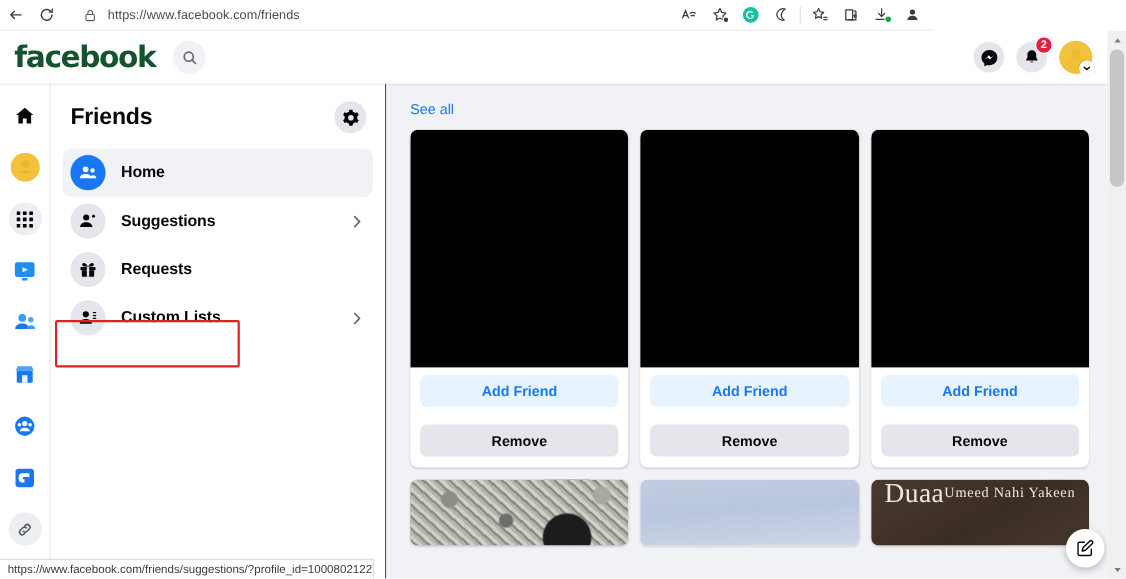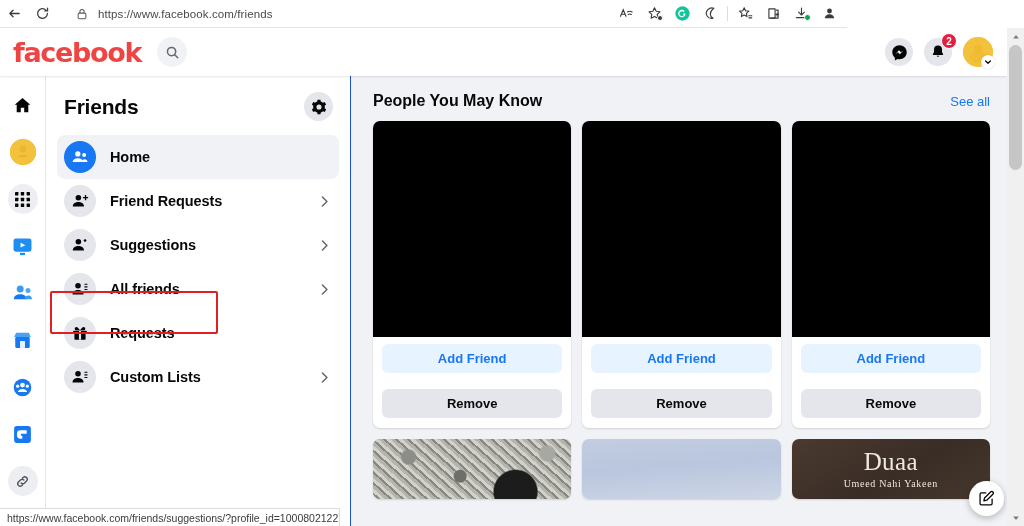--- a/index.html
+++ b/index.html
@@ -66,21 +66,21 @@
     position: absolute; top: 28px; left: 0;
     width: 1007px; height: 48px;
     background: #ffffff;
     display: flex; align-items: center;
     box-shadow: 0 1px 2px rgba(0,0,0,.10);
     z-index: 6;
   }
   .fb-logo {
     margin-left: 13px;
     font-size: 27px; font-weight: 700;
-    color: #ef4444; letter-spacing: -1.3px;
+    color: #14532d; letter-spacing: -1.3px;
     font-family: "DejaVu Sans", sans-serif;
   }
   .fb-search {
     width: 30px; height: 30px; border-radius: 50%;
     background: #f0f2f5;
     display: flex; align-items: center; justify-content: center;
     margin-left: 16px; color: #65676b;
   }
   .fb-header-right {
     margin-left: auto; display: flex; align-items: center;
@@ -249,31 +249,31 @@
       radial-gradient(circle at 44% 62%, #6f6f6a 0 5%, transparent 6%),
       radial-gradient(circle at 88% 24%, #a8a8a2 0 4%, transparent 5%),
       repeating-linear-gradient(42deg, #b4b4ae 0 3px, #87877f 3px 5px, #d2d2cb 5px 8px),
       #9b9b94;
   }
   .ph-sky {
     background: linear-gradient(176deg, #c3cde0 0%, #b9c6de 45%, #ced6e6 100%);
   }
   .ph-duaa {
     background: linear-gradient(150deg, #4a3a31 0%, #3a2d25 55%, #46382e 100%);
-    display: flex; flex-direction: column;
-    align-items: center; justify-content: center;
+    display: flex; flex-direction: row;
+    justify-content: center;
     color: #efe8df;
   }
   .duaa-t {
     font-family: "Liberation Serif", serif;
     font-size: 25px; letter-spacing: .4px; line-height: 1;
   }
   .duaa-s {
     font-family: "Liberation Serif", serif;
-    font-size: 10px; letter-spacing: .7px; margin-top: 4px;
+    font-size: 13px; letter-spacing: .7px; margin-top: 4px;
   }
 
   
   .fab {
     position: absolute; right: 20px; bottom: 10px;
     width: 35px; height: 35px; border-radius: 50%;
     background: #ffffff;
     box-shadow: 0 2px 7px rgba(0,0,0,.26);
     display: flex; align-items: center; justify-content: center;
     color: #050505; z-index: 20;
@@ -520,107 +520,74 @@
         <svg width="18" height="18" viewBox="0 0 20 20" fill="currentColor">
           <circle cx="7.6" cy="6.6" r="2.9"></circle>
           <path d="M1.8 15.6c0-2.8 2.5-4.3 5.8-4.3s5.8 1.5 5.8 4.3z"></path>
           <circle cx="14.6" cy="7.8" r="2.2"></circle>
           <path d="M11.9 15.6c0-2 1.4-3.1 3.3-3.1 1.7 0 3.1 1 3.1 3.1z"></path>
         </svg>
       </span>
       <span class="menu-label">Home</span>
     </div>
 
-    <div class="menu-row">
-      <span class="menu-ico">
-        <svg width="18" height="18" viewBox="0 0 20 20" fill="currentColor">
-          <circle cx="8.2" cy="6.4" r="3.1"></circle>
-          <path d="M2 16c0-3.1 2.8-4.8 6.2-4.8s6.2 1.7 6.2 4.8z"></path>
-          <path d="M15.4 3.4h1.5v2.1H19v1.5h-2.1v2.1h-1.5V7h-2.1V5.5h2.1z"></path>
-        </svg>
-      </span>
-      <span class="menu-label">Friend Requests</span>
-      <span class="chev">
-        <svg width="15" height="15" viewBox="0 0 16 16" fill="none" stroke="currentColor" stroke-width="1.6" stroke-linecap="round" stroke-linejoin="round">
-          <path d="M5.8 3.2 10.6 8l-4.8 4.8"></path>
-        </svg>
-      </span>
-    </div>
 
     <div class="menu-row">
       <span class="menu-ico">
         <svg width="18" height="18" viewBox="0 0 20 20" fill="currentColor">
           <circle cx="8.2" cy="6.4" r="3.1"></circle>
           <path d="M2 16c0-3.1 2.8-4.8 6.2-4.8s6.2 1.7 6.2 4.8z"></path>
           <circle cx="15.6" cy="5" r="1.5"></circle>
         </svg>
       </span>
       <span class="menu-label">Suggestions</span>
       <span class="chev">
         <svg width="15" height="15" viewBox="0 0 16 16" fill="none" stroke="currentColor" stroke-width="1.6" stroke-linecap="round" stroke-linejoin="round">
           <path d="M5.8 3.2 10.6 8l-4.8 4.8"></path>
         </svg>
       </span>
+    </div>
+
+
+    <div class="menu-row">
+      <span class="menu-ico">
+        <svg width="18" height="18" viewBox="0 0 20 20" fill="currentColor">
+          <rect x="2.4" y="7.6" width="15.2" height="3.2" rx=".6"></rect>
+          <rect x="3.8" y="10.8" width="12.4" height="6.6" rx=".8"></rect>
+          <rect x="8.8" y="7.6" width="2.4" height="9.8" fill="#e4e6eb"></rect>
+          <path d="M10 7.2C8.6 5 7.3 3.4 5.9 3.4a1.8 1.8 0 0 0 0 3.6c1.2 0 2.6.1 4.1.2z"></path>
+          <path d="M10 7.2c1.4-2.2 2.7-3.8 4.1-3.8a1.8 1.8 0 0 1 0 3.6c-1.2 0-2.6.1-4.1.2z"></path>
+        </svg>
+      </span>
+      <span class="menu-label">Requests</span>
     </div>
 
     <div class="menu-row">
       <span class="menu-ico">
         <svg width="18" height="18" viewBox="0 0 20 20" fill="currentColor">
           <circle cx="7.8" cy="6.4" r="3.1"></circle>
           <path d="M1.7 16c0-3.1 2.7-4.8 6.1-4.8s6.1 1.7 6.1 4.8z"></path>
           <rect x="14.8" y="4.1" width="3.6" height="1.3" rx=".6"></rect>
           <rect x="14.8" y="7" width="3.6" height="1.3" rx=".6"></rect>
           <rect x="14.8" y="9.9" width="3.6" height="1.3" rx=".6"></rect>
         </svg>
       </span>
-      <span class="menu-label">All friends</span>
-      <span class="chev">
-        <svg width="15" height="15" viewBox="0 0 16 16" fill="none" stroke="currentColor" stroke-width="1.6" stroke-linecap="round" stroke-linejoin="round">
-          <path d="M5.8 3.2 10.6 8l-4.8 4.8"></path>
-        </svg>
-      </span>
-    </div>
-
-    <div class="menu-row">
-      <span class="menu-ico">
-        <svg width="18" height="18" viewBox="0 0 20 20" fill="currentColor">
-          <rect x="2.4" y="7.6" width="15.2" height="3.2" rx=".6"></rect>
-          <rect x="3.8" y="10.8" width="12.4" height="6.6" rx=".8"></rect>
-          <rect x="8.8" y="7.6" width="2.4" height="9.8" fill="#e4e6eb"></rect>
-          <path d="M10 7.2C8.6 5 7.3 3.4 5.9 3.4a1.8 1.8 0 0 0 0 3.6c1.2 0 2.6.1 4.1.2z"></path>
-          <path d="M10 7.2c1.4-2.2 2.7-3.8 4.1-3.8a1.8 1.8 0 0 1 0 3.6c-1.2 0-2.6.1-4.1.2z"></path>
-        </svg>
-      </span>
-      <span class="menu-label">Requests</span>
-    </div>
-
-    <div class="menu-row">
-      <span class="menu-ico">
-        <svg width="18" height="18" viewBox="0 0 20 20" fill="currentColor">
-          <circle cx="7.8" cy="6.4" r="3.1"></circle>
-          <path d="M1.7 16c0-3.1 2.7-4.8 6.1-4.8s6.1 1.7 6.1 4.8z"></path>
-          <rect x="14.8" y="4.1" width="3.6" height="1.3" rx=".6"></rect>
-          <rect x="14.8" y="7" width="3.6" height="1.3" rx=".6"></rect>
-          <rect x="14.8" y="9.9" width="3.6" height="1.3" rx=".6"></rect>
-        </svg>
-      </span>
       <span class="menu-label">Custom Lists</span>
       <span class="chev">
         <svg width="15" height="15" viewBox="0 0 16 16" fill="none" stroke="currentColor" stroke-width="1.6" stroke-linecap="round" stroke-linejoin="round">
           <path d="M5.8 3.2 10.6 8l-4.8 4.8"></path>
         </svg>
       </span>
     </div>
 
     <div class="hl-box"></div>
   </div>
 
   <div class="main">
     <div class="main-head">
-      <div class="main-title">People You May Know</div>
       <div class="see-all">See all</div>
     </div>
 
     <div class="grid">
       <div class="card">
         <div class="card-photo"></div>
         <div class="card-body">
           <button class="btn btn-add">Add Friend</button>
           <button class="btn btn-remove">Remove</button>
         </div>

